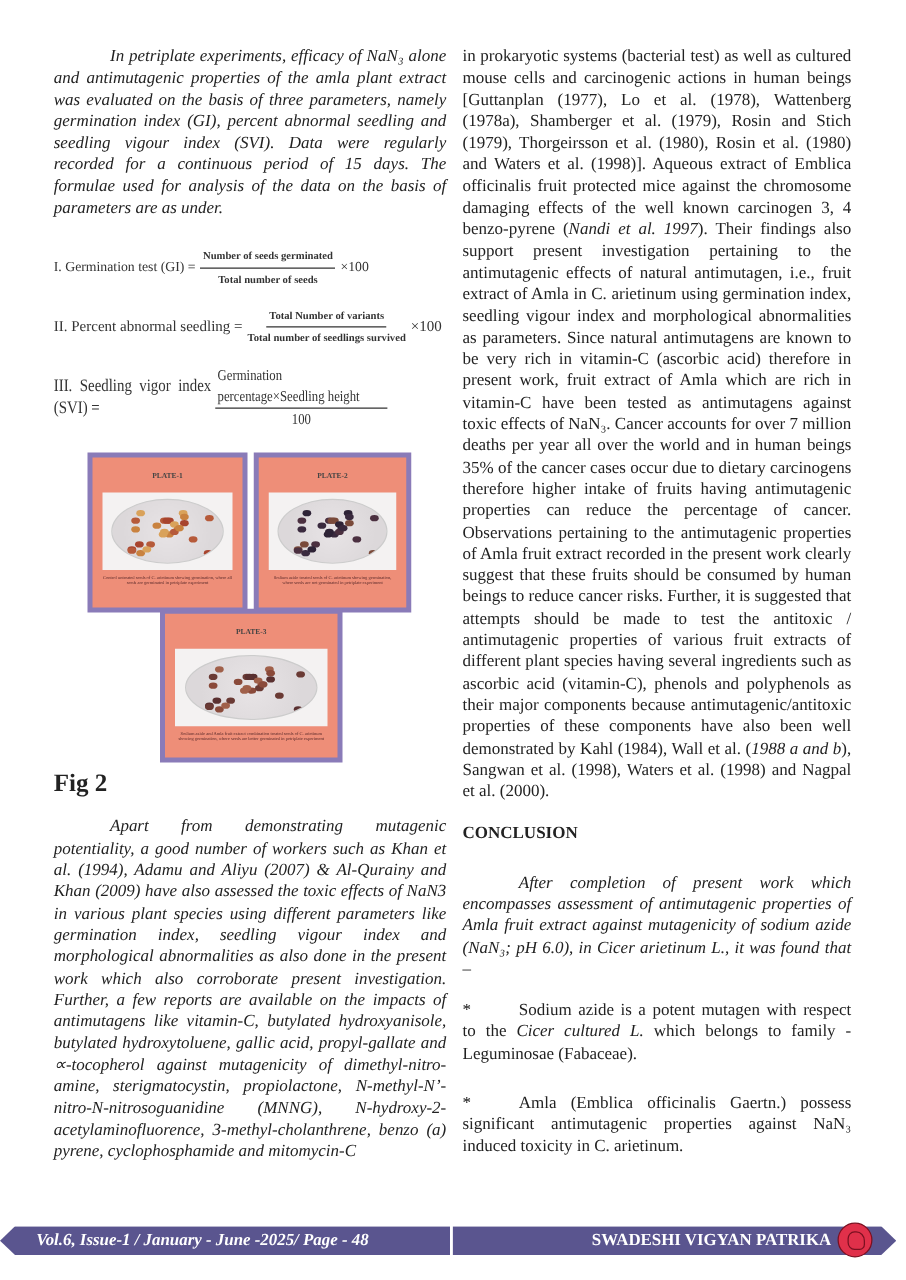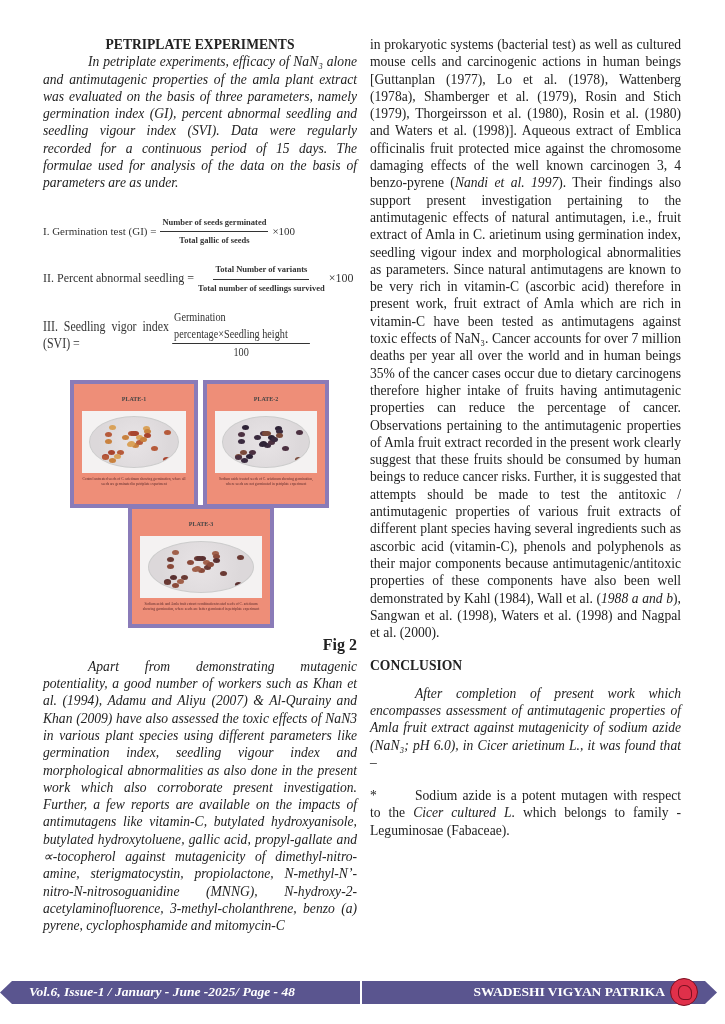--- a/index.html
+++ b/index.html
@@ -22,45 +22,44 @@
   .frac .num { border-bottom:1px solid #333; padding:0 2px; }
   .f-row.big .frac { font-size:12px; font-weight:normal; }
   .fig { position:relative; height:268px; margin-top:18px; }
   .plate { position:absolute; background:#8a7bb8; padding:4px; }
   .plate-inner { background:#ee8e78; width:100%; height:100%; box-sizing:border-box; padding:4px 8px; display:flex; flex-direction:column; align-items:center; }
   .plate-title { font-size:6px; font-weight:bold; color:#444; margin:3px 0; }
   .plate-photo { width:100%; height:62px; background:#f4f2f2; display:flex; align-items:center; justify-content:center; }
   .dish { width:85%; height:50px; border-radius:50%; border:1px solid #ccc; background:radial-gradient(circle at 50% 50%, #e8e4e6 0%, #dcd8da 70%); position:relative; overflow:hidden; }
   .seed { position:absolute; width:7px; height:5px; border-radius:50%; }
   .plate-caption { font-size:3.6px; line-height:4.5px; color:#5b2b2b; text-align:center; margin-top:4px; }
-  .fig-label { position:absolute; bottom:-6px; left:0; right:0; text-align:right; font-weight:bold; font-size:16px; }
+  .fig-label { position:absolute; bottom:-6px; left:0; right:0; text-align:left; font-weight:bold; font-size:20px; }
   .mt { margin-top:16px; }
-  .mt-s { margin-top:10px; }
+  .mt-s { margin-top:22px; }
   .footer-left { position:absolute; left:0; top:981px; width:360px; height:23px; background:#5a558f;
     clip-path:polygon(12px 0,100% 0,100% 100%,12px 100%,0 50%); }
   .footer-left span { position:absolute; left:29px; top:3px; color:#fff; font-style:italic; font-weight:bold; font-size:13.5px; }
   .footer-right { position:absolute; left:362px; top:981px; width:355px; height:23px; background:#5a558f;
     clip-path:polygon(0 0,calc(100% - 12px) 0,100% 50%,calc(100% - 12px) 100%,0 100%); }
   .footer-right span { position:absolute; right:52px; top:3px; color:#fff; font-weight:bold; font-size:13.5px; }
   .logo { position:absolute; left:670px; top:978px; width:28px; height:28px; border-radius:50%; background:#e0304a; border:1px solid #7a1020; box-sizing:border-box; }
   .logo::after { content:""; position:absolute; left:7px; top:6px; width:12px; height:13px; border:1px solid #7a1020; border-radius:40% 50% 30% 40%; }
 </style>
 </head>
 <body>
 
 <div class="col col-left">
-  <h2 class="center">PETRIPLATE EXPERIMENTS</h2>
   <p class="indent">In petriplate experiments, efficacy of NaN₃ alone and antimutagenic properties of the amla plant extract was evaluated on the basis of three parameters, namely germination index (GI), percent abnormal seedling and seedling vigour index (SVI). Data were regularly recorded for a continuous period of 15 days. The formulae used for analysis of the data on the basis of parameters are as under.</p>
 
   <div class="formulas">
     <div class="f-row">
       <span>I.   Germination test (GI) =</span>
       <span class="frac">
         <span class="num">Number of seeds germinated</span>
-        <span>Total gallic of seeds</span>
+        <span>Total number of seeds</span>
       </span>
       <span>×100</span>
     </div>
     <div class="f-row" style="font-size:12px;">
       <span>II.   Percent abnormal seedling =</span>
       <span class="frac">
         <span class="num">Total  Number of variants</span>
         <span>Total number of seedlings survived</span>
       </span>
       <span>×100</span>
@@ -190,20 +189,21 @@
 </div>
 
 <div class="col col-right">
   <p><span>in prokaryotic systems (bacterial test) as well as cultured mouse cells and carcinogenic actions in human beings [Guttanplan (1977), Lo et al. (1978), Wattenberg (1978a), Shamberger et al. (1979), Rosin and Stich (1979), Thorgeirsson et al. (1980), Rosin et al. (1980) and Waters et al. (1998)]. Aqueous extract of Emblica officinalis fruit protected mice against the chromosome damaging effects of the well known carcinogen 3, 4 benzo-pyrene (</span><i>Nandi et al. 1997</i><span>). Their findings also support present investigation pertaining to the antimutagenic effects of natural antimutagen, i.e., fruit extract of Amla in C. arietinum using germination index, seedling vigour index and morphological abnormalities as parameters. Since natural antimutagens are known to be very rich in vitamin-C (ascorbic acid) therefore in present work, fruit extract of Amla which are rich in vitamin-C have been tested as antimutagens against toxic effects of NaN₃. Cancer accounts for over 7 million deaths per year all over the world and in human beings 35% of the cancer cases occur due to dietary carcinogens therefore higher intake of fruits having antimutagenic properties can reduce the percentage of cancer. Observations pertaining to the antimutagenic properties of Amla fruit extract recorded in the present work clearly suggest that these fruits should be consumed by human beings to reduce cancer risks. Further, it is suggested that attempts should be made to test the antitoxic / antimutagenic properties of various fruit extracts of different plant species having several ingredients such as ascorbic acid (vitamin-C), phenols and polyphenols as their major components because antimutagenic/antitoxic properties of these components have also been well demonstrated by Kahl (1984), Wall et al. (</span><i>1988 a and b</i><span>), Sangwan et al. (1998), Waters et al. (1998) and Nagpal et al. (2000).</span></p>
 
   <h2 class="mt">CONCLUSION</h2>
   <p class="indent mt-s">After completion of present work which encompasses assessment of antimutagenic properties of Amla fruit extract against mutagenicity of sodium azide (NaN₃; pH 6.0), in Cicer arietinum L., it was found that –</p>
 
   <p class="mt"><span style="display:inline-block;width:45px;">*</span><span>Sodium azide is a potent mutagen with respect to the </span><i>Cicer cultured L.</i><span> which belongs to family - Leguminosae (Fabaceae).</span></p>
 
+  <p class="mt-s"><span style="display:inline-block;width:45px;">*</span><span>Amla (Emblica officinalis Gaertn.) possess significant antimutagenic properties against NaN₃ induced toxicity in C. arietinum.</span></p>
 </div>
 
 <div class="footer-left">
   <span>Vol.6, Issue-1 / January - June -2025/ Page - 48</span>
 </div>
 <div class="footer-right">
   <span>SWADESHI VIGYAN PATRIKA</span>
 </div>
 <div class="logo"></div>
 

